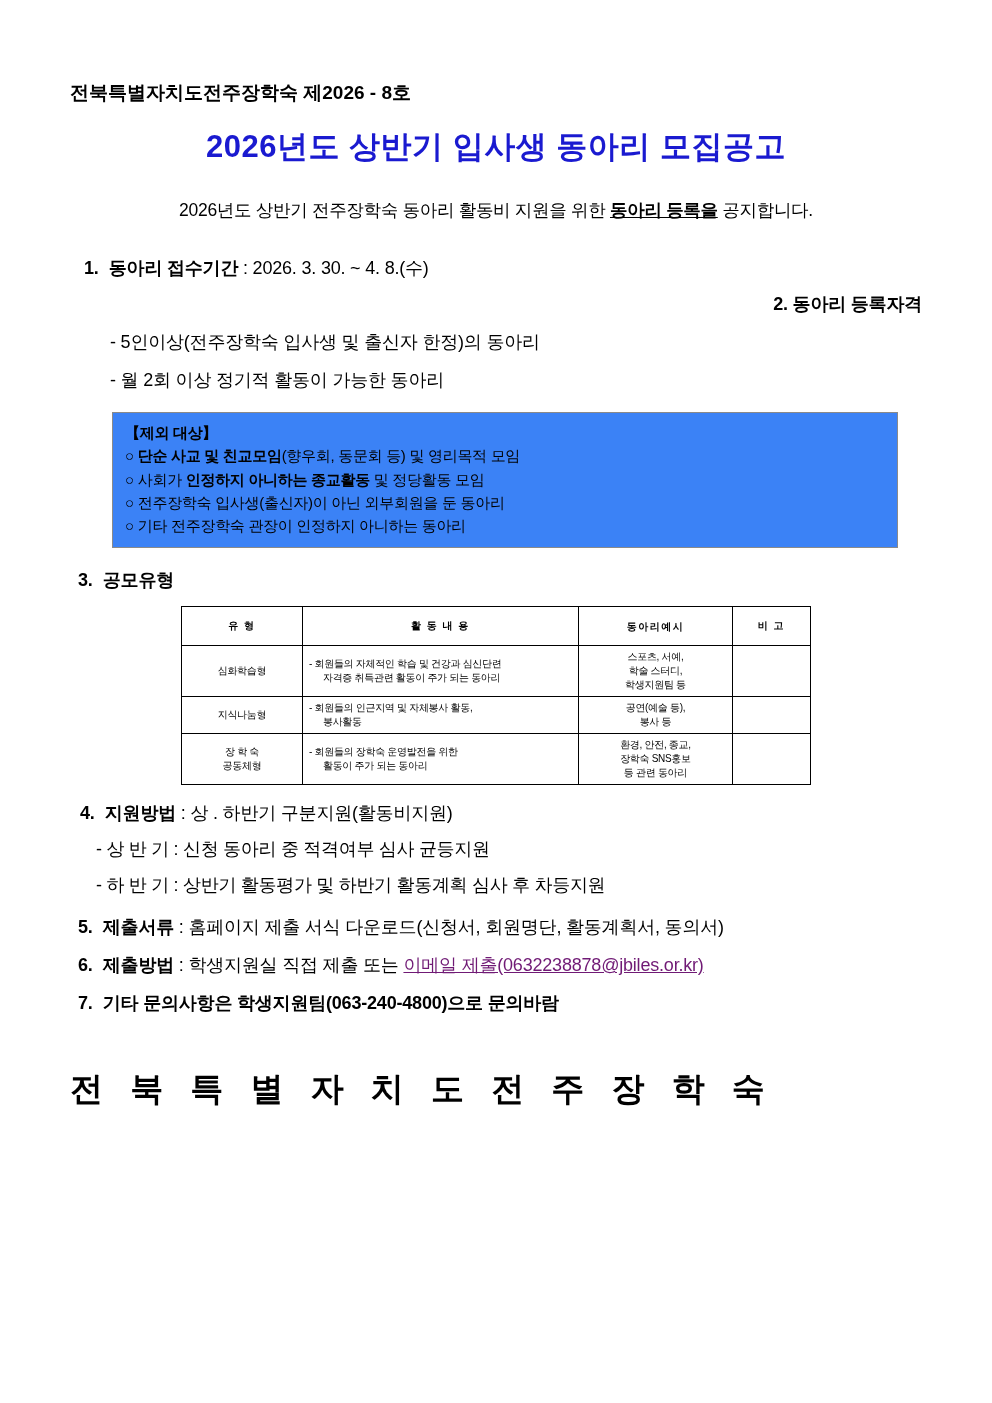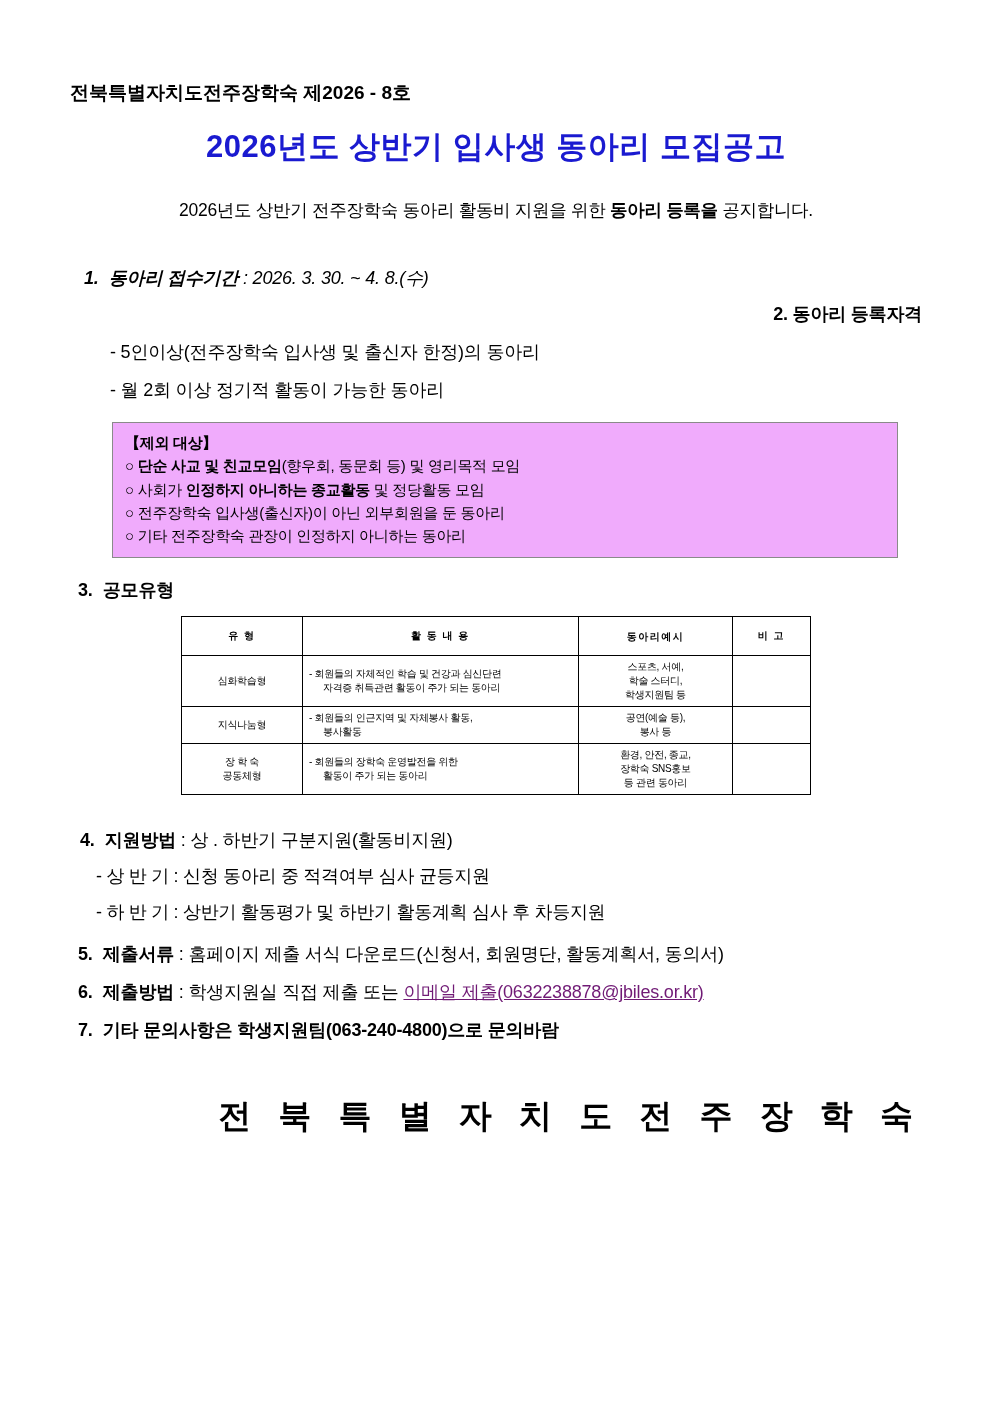--- a/index.html
+++ b/index.html
@@ -37,47 +37,47 @@
     margin-top: 20px;
     letter-spacing: 0.5px;
   }
 
   .intro {
     margin-top: 30px;
     font-size: 17.5px;
     text-align: center;
     letter-spacing: -0.3px;
   }
-  .intro .ul { font-weight: bold; }
+  .intro .ul { text-decoration: underline; font-weight: bold; }
 
   
   .sec {
     margin-top: 16px;
     font-size: 18px;
     font-weight: bold;
     letter-spacing: -0.2px;
   }
   .sec .num { display: inline-block; min-width: 20px; }
   .sec .normal { font-weight: normal; }
 
-  .sec1 { margin-top: 44px; padding-left: 14px; font-style: italic; }
+  .sec1 { margin-top: 34px; padding-left: 14px; }
   .sec2 { margin-top: 12px; padding-left: 14px; text-align: right; }
 
   .dashline {
     font-size: 18px;
     padding-left: 40px;
     margin-top: 14px;
     letter-spacing: -0.2px;
   }
 
   
   .excl-box {
     margin: 20px 24px 0 42px;
     border: 1px solid #8a8a8a;
-    background: #f0abfc;
+    background: #3b82f6;
     padding: 8px 12px 10px 12px;
     font-size: 15px;
     line-height: 1.55;
     letter-spacing: -0.3px;
   }
   .excl-title { font-weight: bold; }
   .excl-item { white-space: nowrap; }
   .excl-item b { font-weight: bold; }
   .excl-item .circ { margin-right: 4px; }
 
@@ -104,35 +104,35 @@
   }
   .col-type  { width: 135px; text-align: center; }
   .col-desc  { width: 330px; }
   .col-ex    { width: 175px; text-align: center; line-height: 1.35; }
   .col-note  { width: 80px; }
   .desc-line { display: block; line-height: 1.4; }
   .desc-line.ind { padding-left: 14px; }
   .type-2line { line-height: 1.45; }
 
   
-  .sec4 { margin-top: 33px; padding-left: 10px; }
+  .sec4 { margin-top: 16px; padding-left: 10px; }
   .dashline2 { font-size: 18px; padding-left: 26px; margin-top: 12px; letter-spacing: -0.3px; }
   .sec5 { margin-top: 18px; padding-left: 8px; }
   .sec6 { margin-top: 14px; padding-left: 8px; }
   .sec7 { margin-top: 14px; padding-left: 8px; }
 
   .link {
     color: #701a75;
     text-decoration: underline;
     font-weight: normal;
   }
 
   .footer-name {
     margin-top: 52px;
-    text-align: right;
+    text-align: left;
     font-size: 33px;
     font-weight: bold;
     letter-spacing: 9px;
   }
 </style>
 </head>
 <body>
 
 <div class="page">
 

